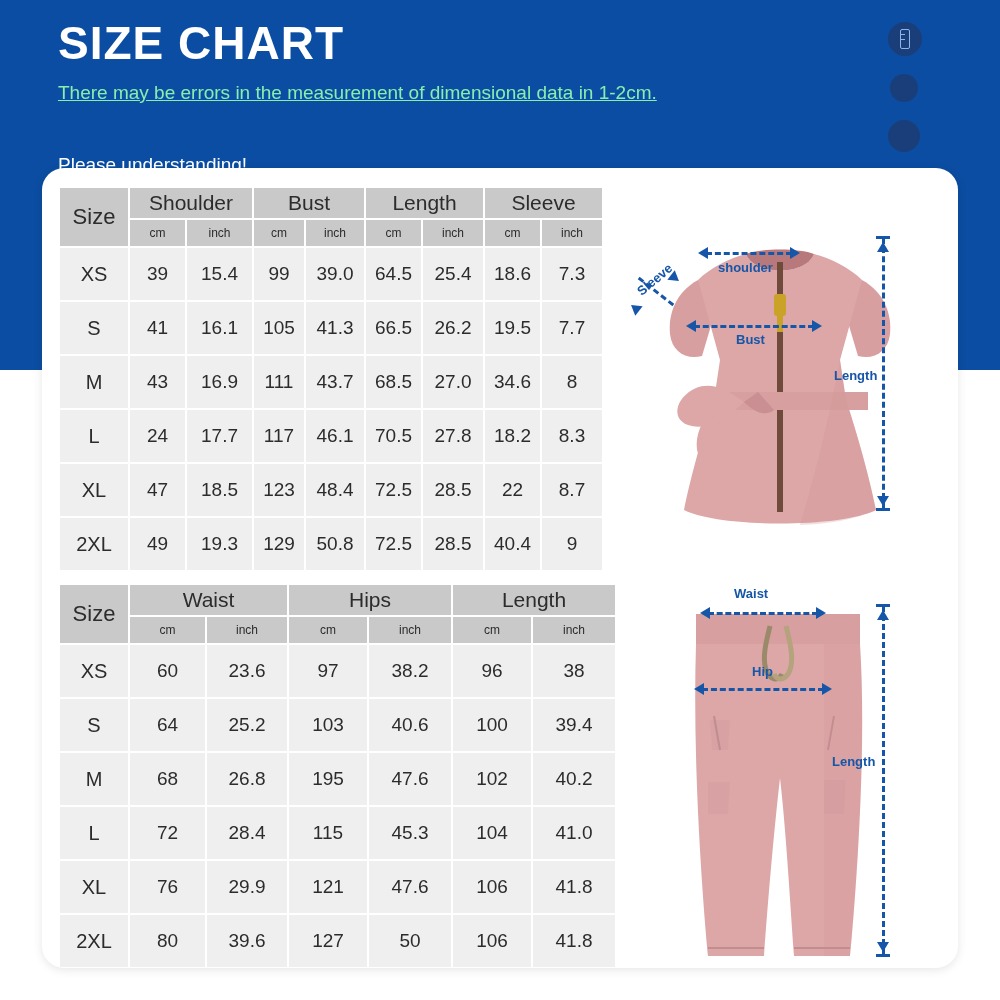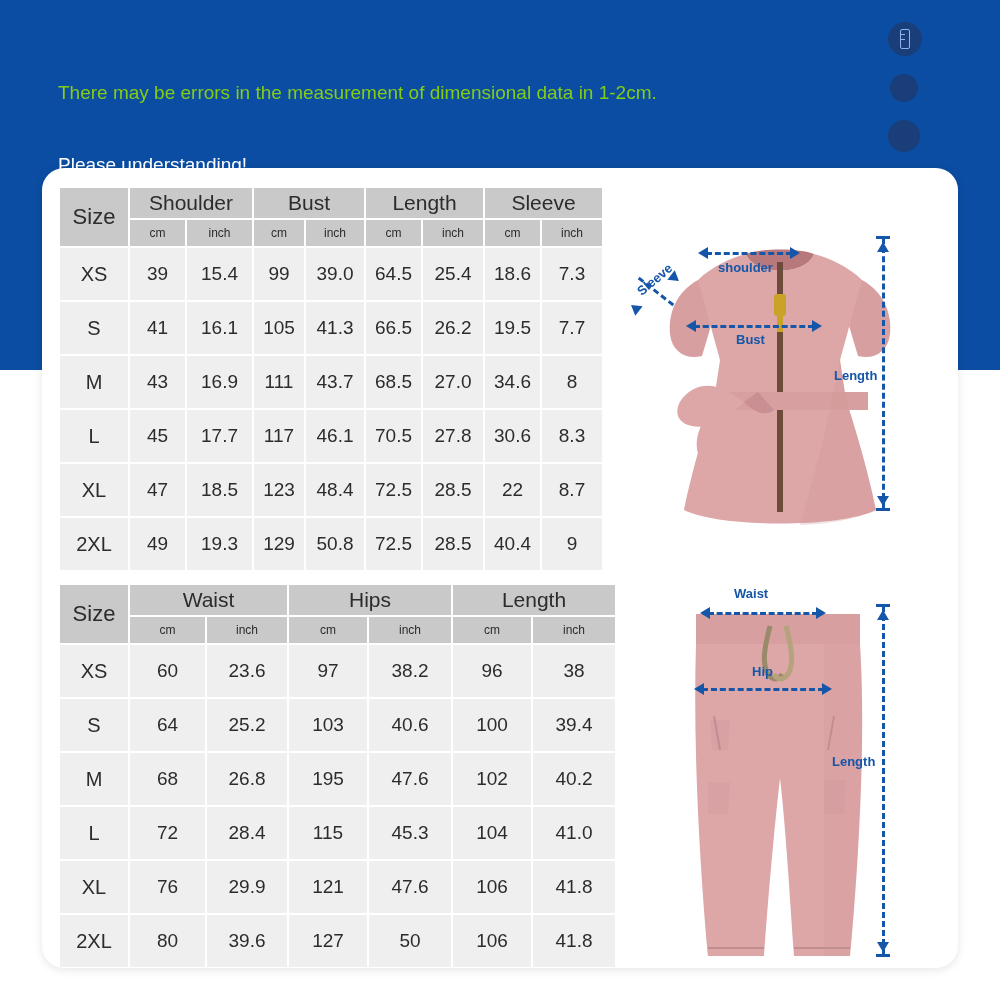--- a/index.html
+++ b/index.html
@@ -34,21 +34,22 @@
     font-size: 46px;
     font-weight: bold;
     color: #ffffff;
     letter-spacing: 1px;
   }
   .header-band .sub1 {
     position: absolute;
     left: 58px;
     top: 82px;
     font-size: 19px;
-    color: #84cc16;
+    color: #86efac;
+    text-decoration: underline;
   }
   .header-band .sub2 {
     position: absolute;
     left: 58px;
     top: 118px;
     font-size: 19px;
     color: #ffffff;
     margin-top: 36px;
   }
   
@@ -192,20 +193,21 @@
   .garment {
     position: absolute;
   }
 </style>
 </head>
 <body>
 
 <div class="page">
 
   <div class="header-band">
+    <div class="title">SIZE CHART</div>
     <div class="sub1">There may be errors in the measurement of dimensional data in 1-2cm.</div>
     <div class="sub2">Please understanding!</div>
 
     <div class="dot-icon">
       <div class="ruler-glyph"></div>
     </div>
     <div class="dot" style="left:890px; top:74px; width:28px; height:28px;"></div>
     <div class="dot" style="left:888px; top:120px; width:32px; height:32px;"></div>
   </div>
 
@@ -269,27 +271,27 @@
       <td class="val">16.9</td>
       <td class="val">111</td>
       <td class="val">43.7</td>
       <td class="val">68.5</td>
       <td class="val">27.0</td>
       <td class="val">34.6</td>
       <td class="val">8</td>
     </tr>
     <tr style="height:52px">
       <td class="size-col">L</td>
-      <td class="val">45</td>
+      <td class="val">24</td>
       <td class="val">17.7</td>
       <td class="val">117</td>
       <td class="val">46.1</td>
       <td class="val">70.5</td>
       <td class="val">27.8</td>
-      <td class="val">30.6</td>
+      <td class="val">18.2</td>
       <td class="val">8.3</td>
     </tr>
     <tr style="height:52px">
       <td class="size-col">XL</td>
       <td class="val">47</td>
       <td class="val">18.5</td>
       <td class="val">123</td>
       <td class="val">48.4</td>
       <td class="val">72.5</td>
       <td class="val">28.5</td>

